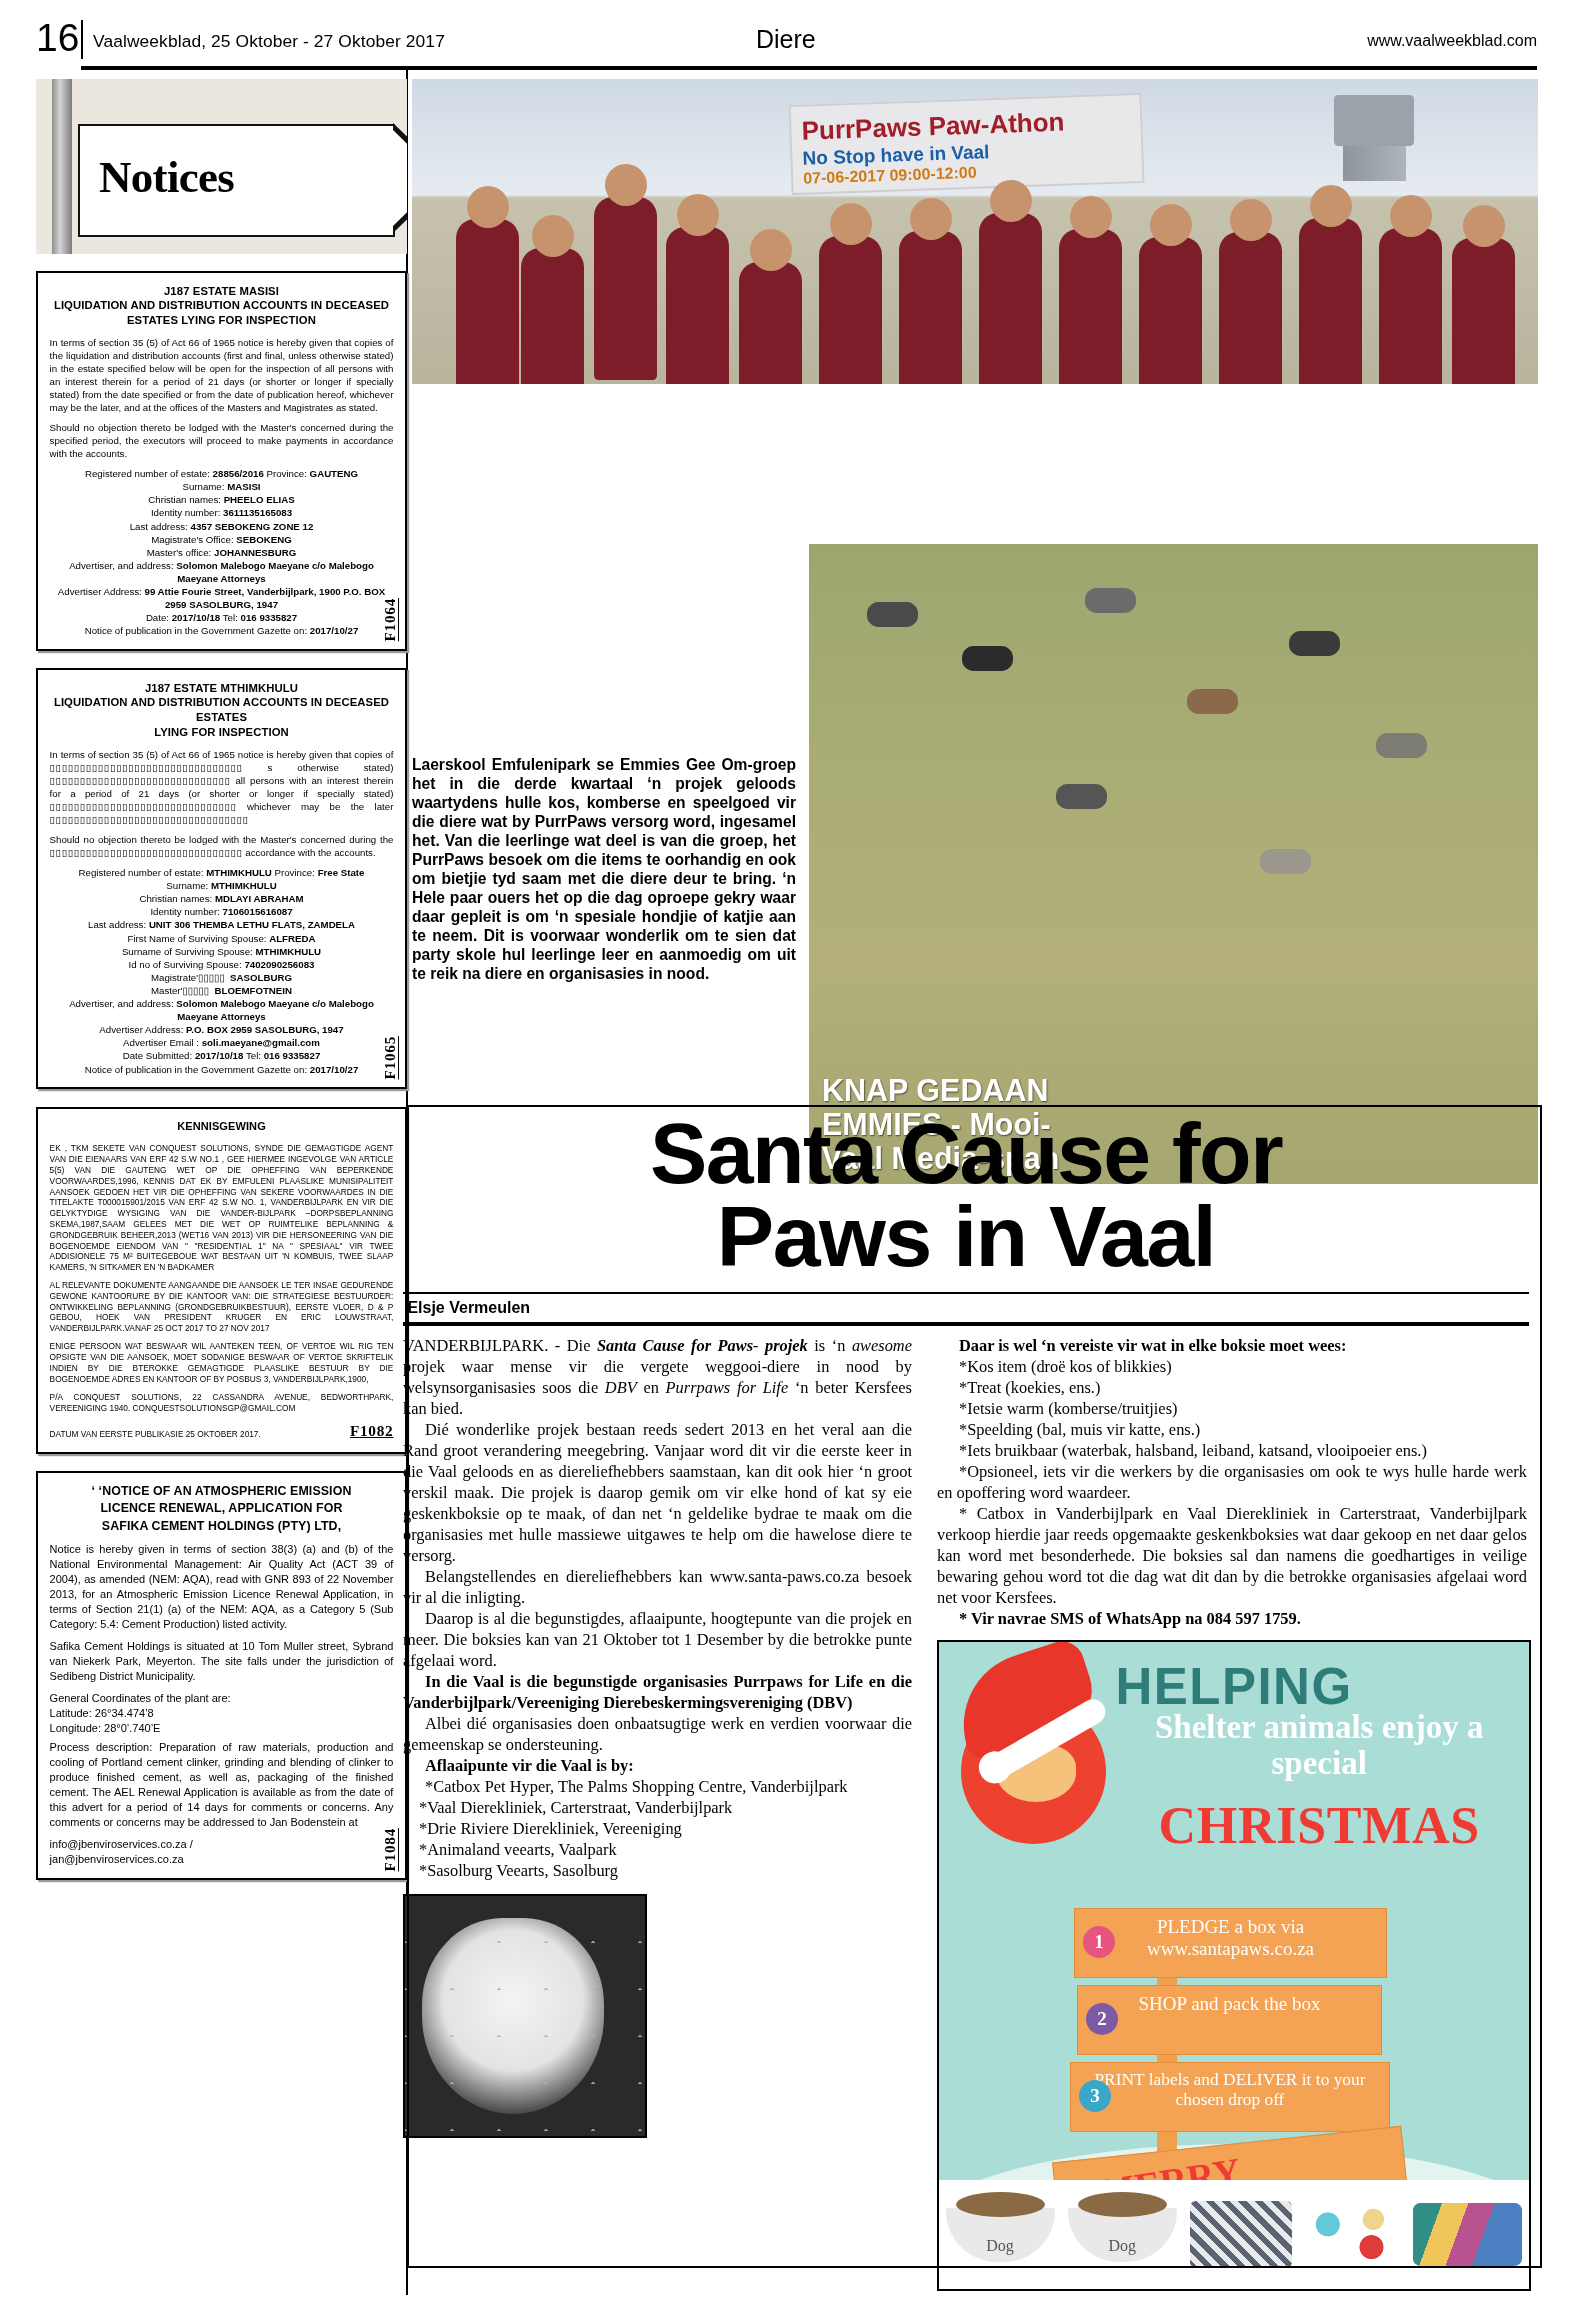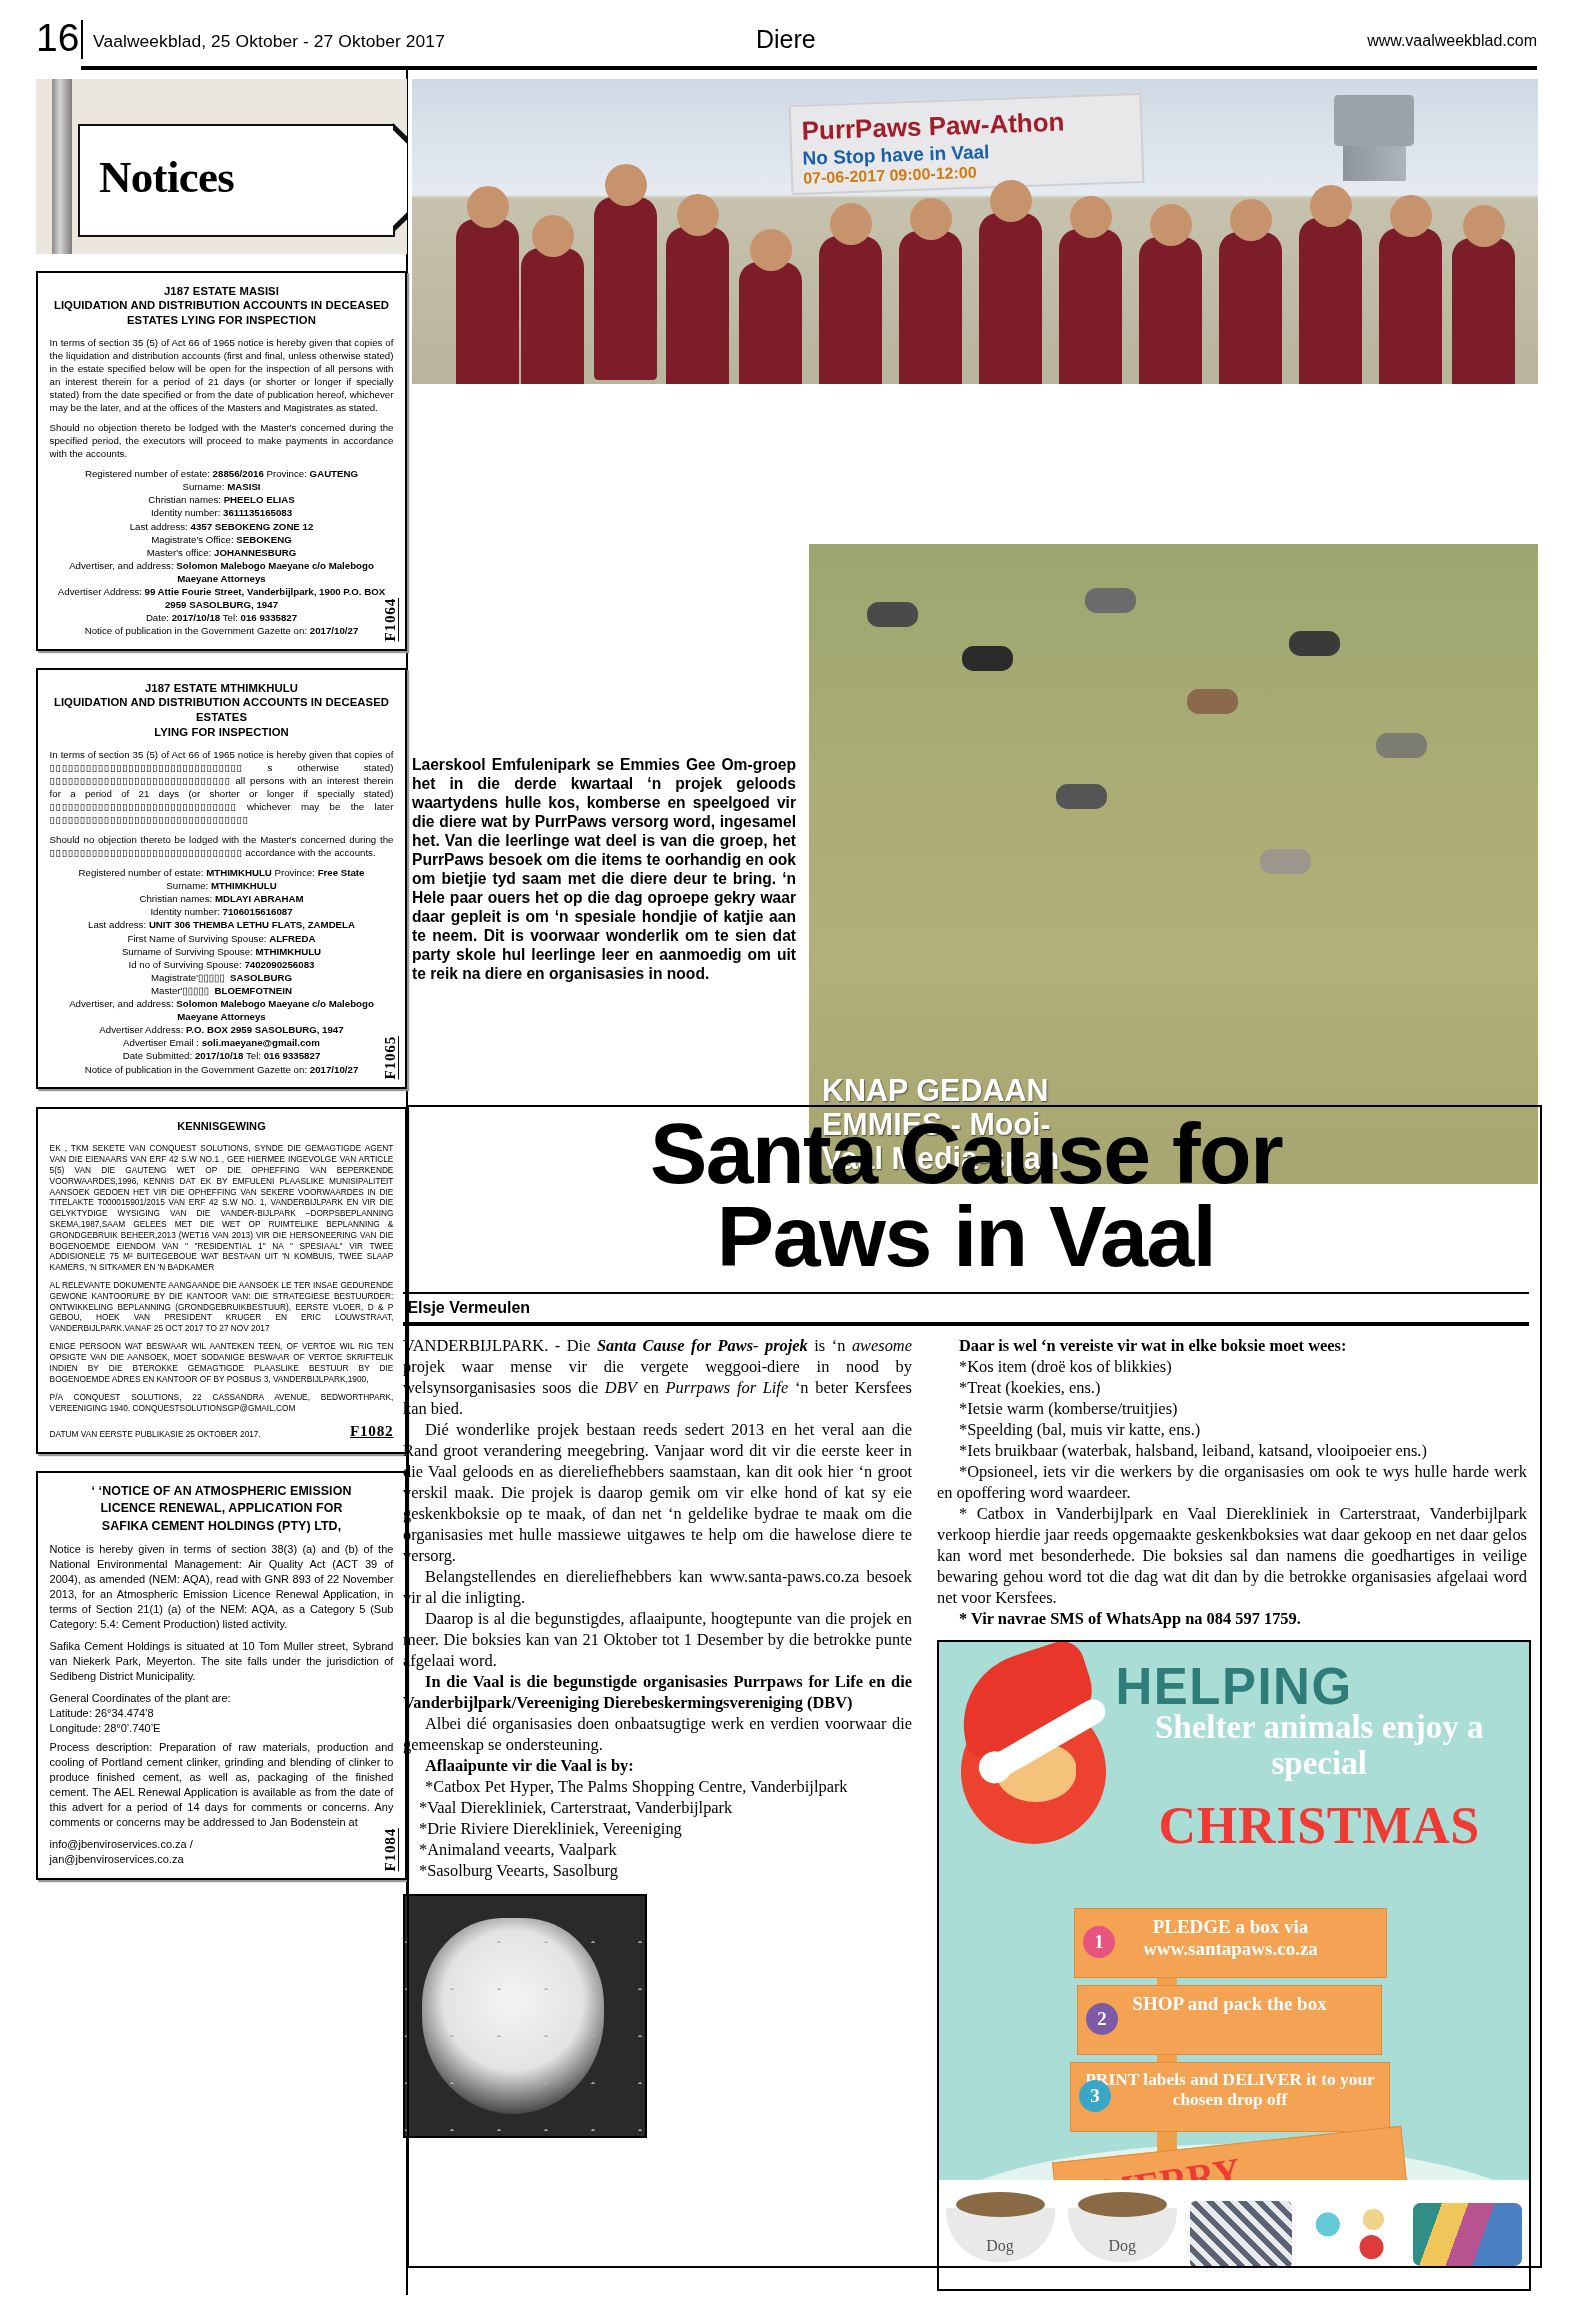--- a/index.html
+++ b/index.html
@@ -90,21 +90,21 @@
   .adbox{border:2.9px solid #000;margin-top:11.6px;background:#a9ddd6;position:relative;width:590px;height:647px;overflow:hidden;}
   .ad-h1{position:absolute;left:0;right:0;top:11.6px;text-align:center;font-size:51px;font-weight:700;color:#2f7d78;letter-spacing:1.5px;font-family:"Liberation Sans",sans-serif;}
   .ad-h2{position:absolute;left:182px;right:11.6px;top:67px;text-align:center;font-size:33px;font-weight:700;color:#fff;line-height:1.1;}
   .ad-h3{position:absolute;left:182px;right:11.6px;top:151px;text-align:center;font-size:52px;font-weight:700;color:#ef3b33;letter-spacing:0.7px;}
   .santa-logo{position:absolute;left:22px;top:57px;width:145px;height:145px;border-radius:50%;background:#ee4230;}
   .santa-hat{position:absolute;left:16px;top:13px;width:138px;height:87px;background:#e8362b;border-radius:73px 22px 44px 14.5px;transform:rotate(-18deg);}
   .hat-trim{position:absolute;left:13px;top:76px;width:131px;height:25px;background:#fff;border-radius:13px;transform:rotate(-12deg);}
   .hat-ball{position:absolute;left:4.4px;top:84px;width:32px;height:32px;background:#fff;border-radius:50%;}
   .logo-pets{position:absolute;left:35px;top:45px;width:80px;height:58px;background:#f4c27a;border-radius:40% 40% 50% 50%;}
   .signpost{position:absolute;left:218px;top:269px;width:20.4px;height:276px;background:#f0a04b;}
-  .plank{position:absolute;background:#f3a353;border:1.5px solid #e28c36;color:#fff;font-weight:700;text-align:center;font-size:19px;line-height:1.14;padding-top:7.3px;box-sizing:border-box;}
+  .plank{position:absolute;background:#f3a353;border:1.5px solid #e28c36;color:#fff;font-weight:400;text-align:center;font-size:19px;line-height:1.14;padding-top:7.3px;box-sizing:border-box;}
   .p1{left:135px;top:266px;width:313px;height:70px;}
   .p2{left:138px;top:343px;width:305px;height:70px;}
   .p3{left:131px;top:420px;width:320px;height:70px;font-size:17.4px;}
   .merry{position:absolute;left:116px;top:502px;width:349px;height:73px;background:#f3a353;border:1.5px solid #e28c36;transform:rotate(-6deg);}
   .merry span{position:absolute;left:44px;top:8.7px;font-size:38px;font-weight:700;color:#ef3b33;line-height:.92;transform:rotate(-3deg);}
   .badge{position:absolute;width:32px;height:32px;border-radius:50%;color:#fff;font-weight:700;font-size:19px;text-align:center;line-height:32px;}
   .b1{left:144px;top:284px;background:#e7557f;}
   .b2{left:147px;top:361px;background:#7d5aa6;}
   .b3{left:140px;top:438px;background:#3aa6c8;}
   .snow{position:absolute;left:-29px;top:502px;width:654px;height:189px;background:#e3f3ef;border-radius:50% 50% 0 0;}

